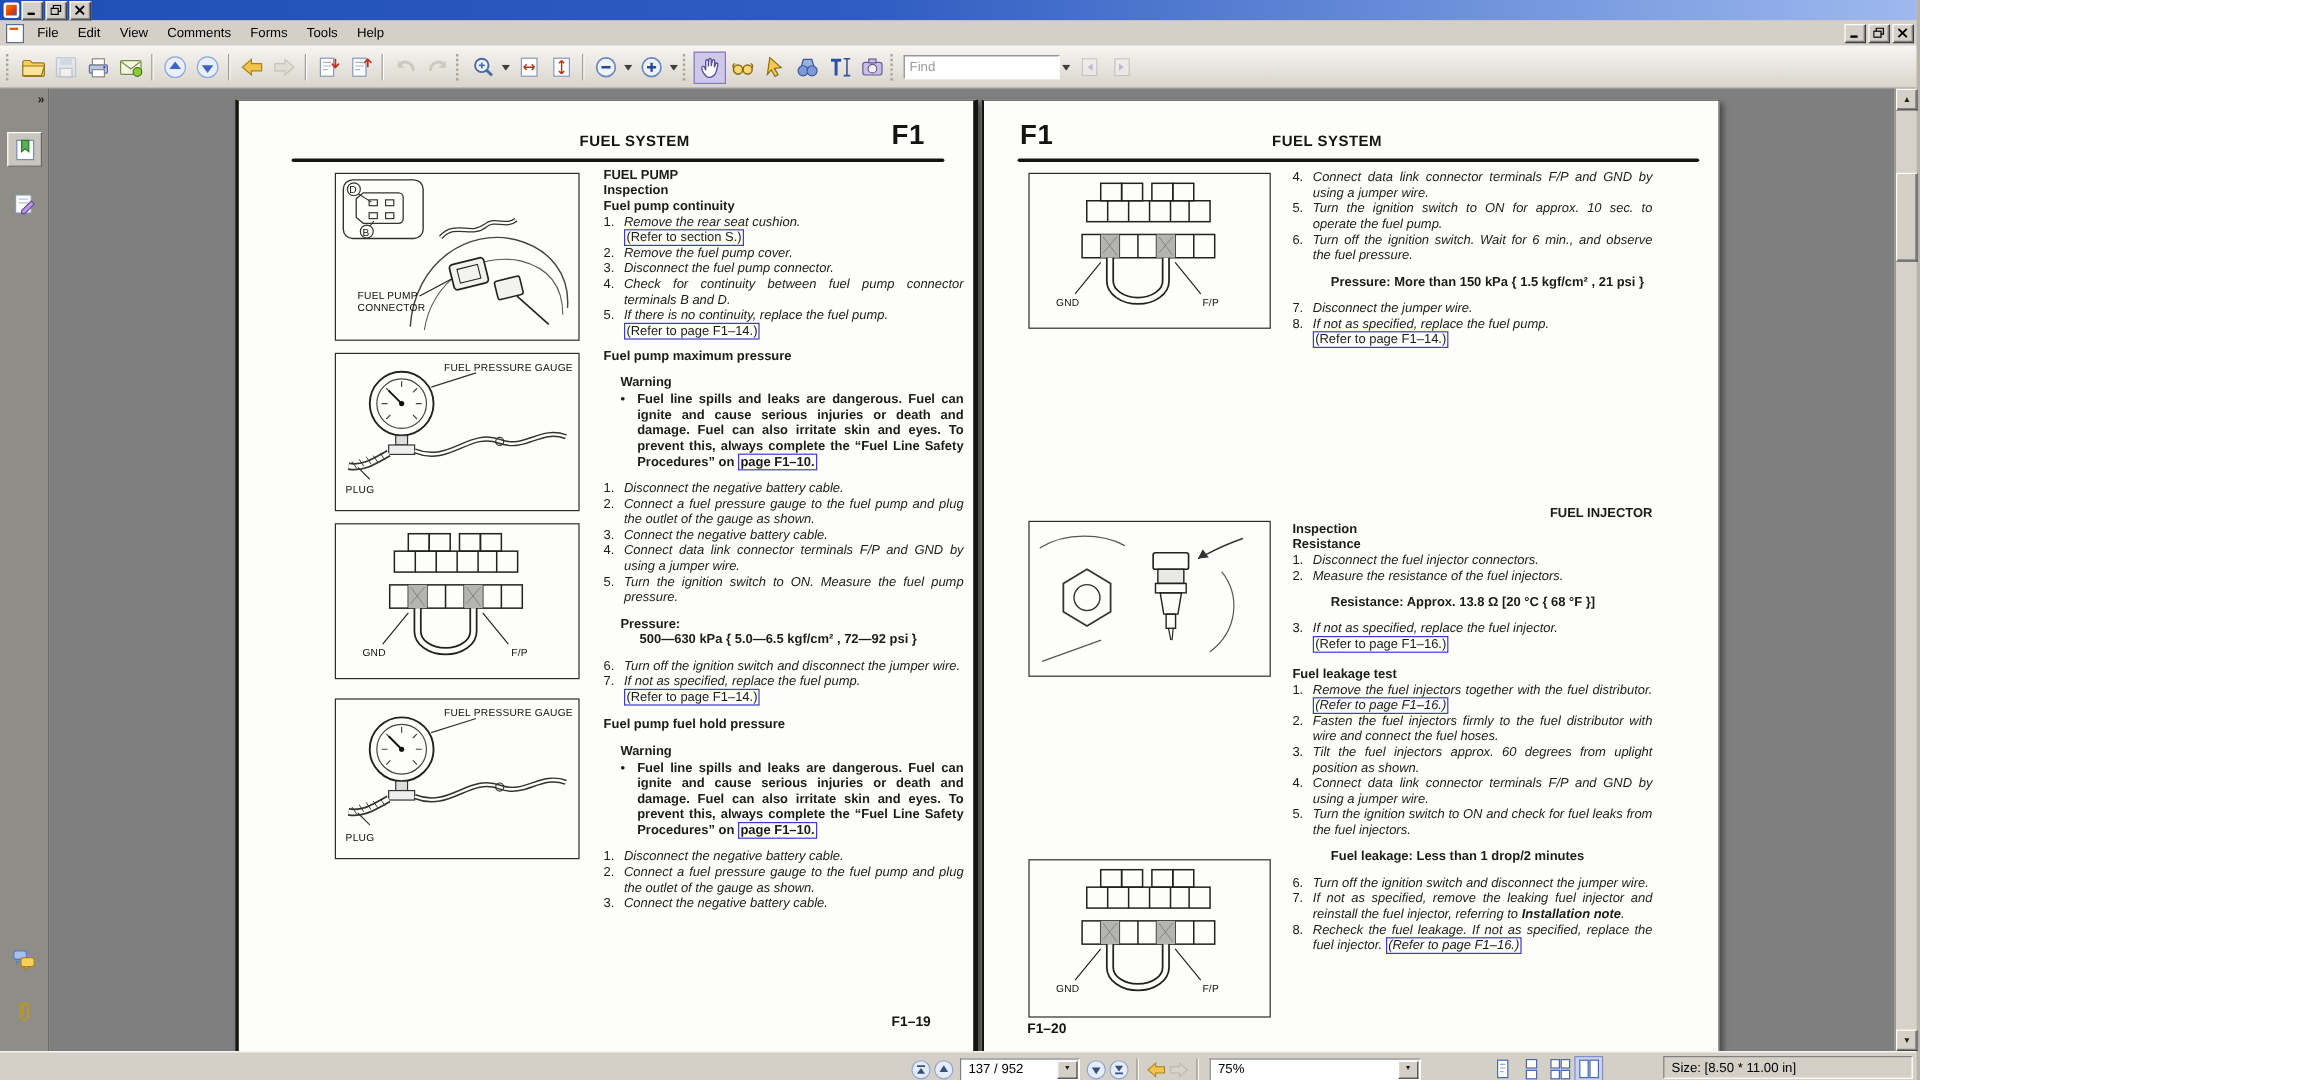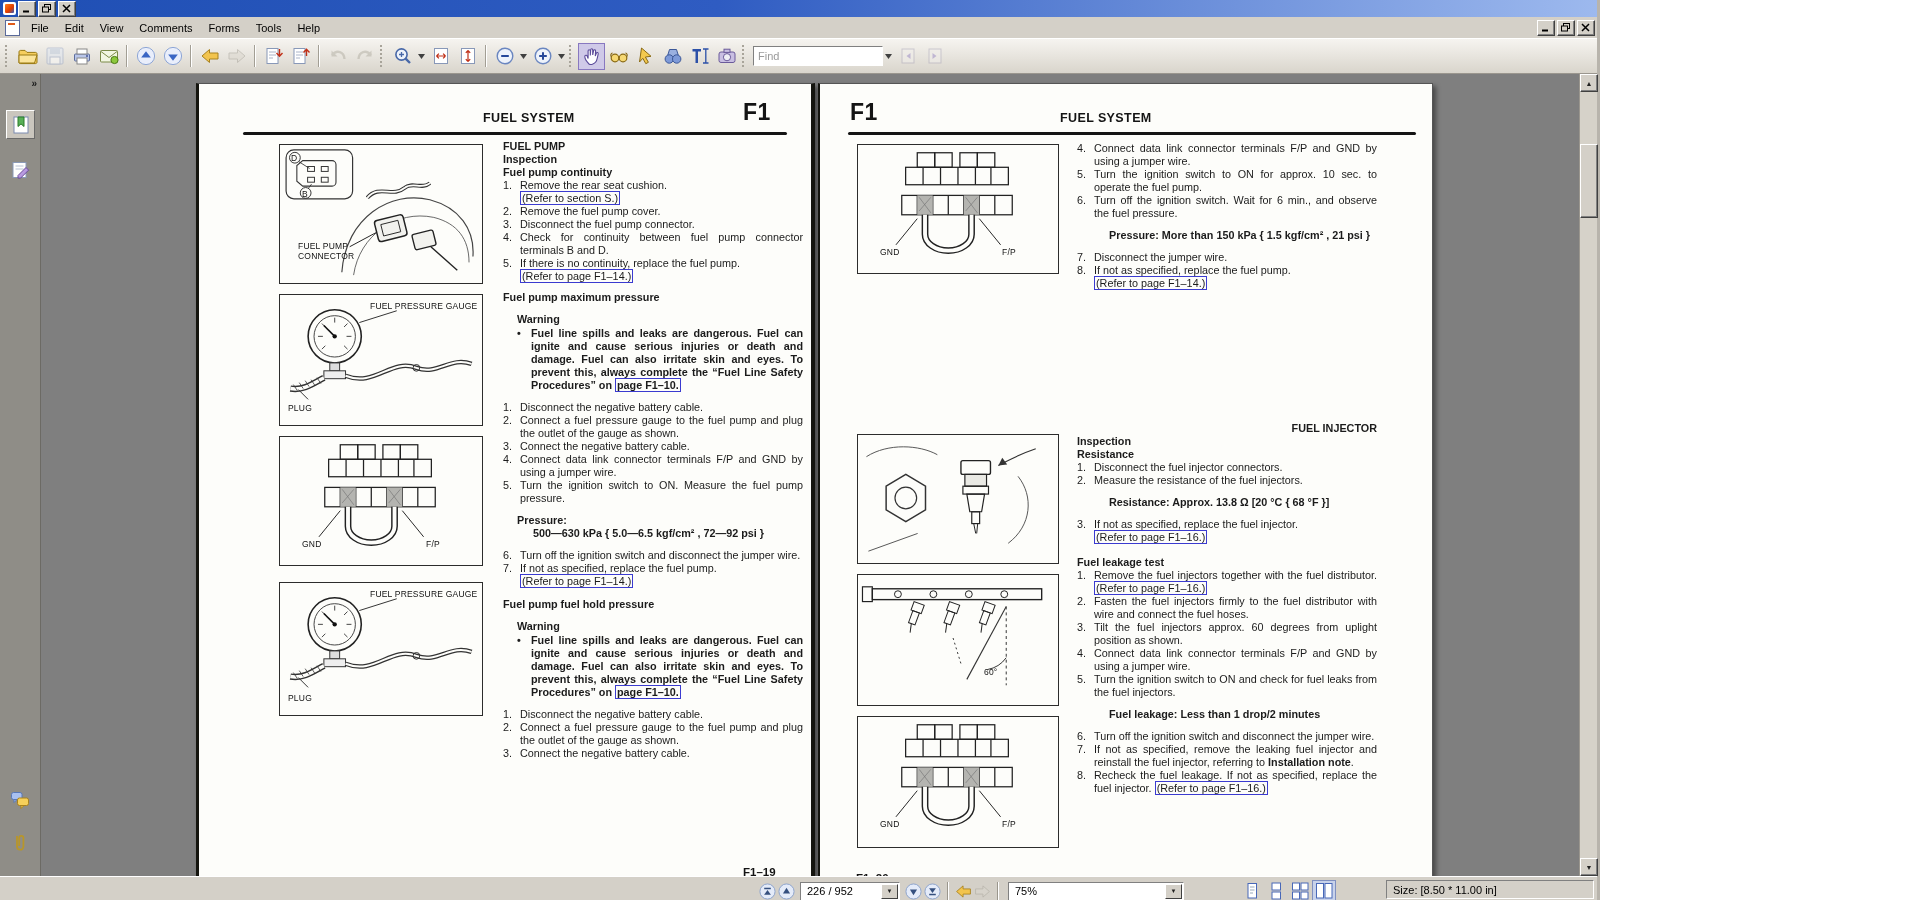--- a/index.html
+++ b/index.html
@@ -42,30 +42,30 @@
   .scroll-btn.up{top:0;}
   .scroll-btn.down{bottom:0;}
   .scroll-thumb{position:absolute;left:0;top:70px;width:16px;height:72px;background:#d4d0c8;border:1px solid;border-color:#fff #404040 #404040 #fff;box-shadow:inset -1px -1px 0 #808080;}
   
   .page{position:absolute;width:612px;height:792px;background:#fdfdfa;color:#141414;box-shadow:3px 3px 5px rgba(0,0,0,.45);}
   .page.pleft{left:155px;top:9px;border:1px solid #555;border-left:3px solid #15150f;border-right:4px solid #15150f;}
   .page.pright{left:777px;top:9px;border:1px solid #555;border-left:2px solid #15150f;}
   .pg-title{position:absolute;font-weight:bold;font-size:12.5px;letter-spacing:.4px;}
   .pg-sec{position:absolute;font-weight:bold;font-size:23px;letter-spacing:.5px;}
   .pg-rule{position:absolute;height:2.5px;background:#141414;border-radius:2px;}
-  .pgnum{position:absolute;font-weight:bold;font-size:11.5px;margin-top:20px;}
+  .pgnum{position:absolute;font-weight:bold;font-size:11.5px;}
   .fig{position:absolute;border:1.4px solid #2c2c2c;background:#fdfdfa;}
   .fig svg{display:block;}
   .figlabel{position:absolute;font-size:8.5px;line-height:10px;letter-spacing:.2px;color:#111;}
   .textcol{position:absolute;width:300px;font-size:10.8px;line-height:13px;color:#1b1b1b;}
   .hb{font-weight:bold;}
   .mt8{margin-top:8px;} .mt10{margin-top:10px;} .mt12{margin-top:12px;}
   .li{display:flex;}
   .li .n{width:17px;flex:none;}
-  .li .t{flex:1;text-align:justify;}
+  .li .t{flex:1;text-align:justify;font-style:italic;}
   .linkline{margin-left:17px;}
   .doclink{border:1px solid #3b3bd0;padding:0 1px;}
   .warn{margin:9px 0 9px 14px;font-weight:bold;}
   .warn .wi{display:flex;margin-top:1px;}
   .warn .b{width:14px;flex:none;}
   .warn .wt{flex:1;text-align:justify;}
   .spec{font-weight:bold;margin:9px 0 9px 14px;}
   .spec .val{display:block;margin-left:16px;}
   .specline{font-weight:bold;margin:9px 0 9px 32px;}
   .gap-injector{margin-top:132px;text-align:right;}
@@ -733,26 +733,20 @@
               <use href="#g-dlc"></use>
             </svg>
           <span class="figlabel" style="left:22px;top:102px">GND</span>
           <span class="figlabel" style="left:144px;top:102px">F/P</span>
         </div>
         <div class="fig" style="left:37px;top:350px;width:200px;height:128px">
           <svg width="198" height="126">
               <use href="#g-injector"></use>
             </svg>
         </div>
-        <div class="fig" style="left:37px;top:490px;width:200px;height:130px">
-          <svg width="198" height="128">
-              <use href="#g-leakage"></use>
-            </svg>
-          <span class="figlabel" style="left:126px;top:92px">60°</span>
-        </div>
         <div class="fig" style="left:37px;top:632px;width:200px;height:130px">
           <svg width="198" height="126">
               <use href="#g-dlc"></use>
             </svg>
           <span class="figlabel" style="left:22px;top:102px">GND</span>
           <span class="figlabel" style="left:144px;top:102px">F/P</span>
         </div>
 
         <div class="textcol" style="left:257px;top:58px">
           <div class="li">
@@ -850,21 +844,21 @@
           <svg width="17" height="17">
             <use href="#c-first"></use>
           </svg>
         </span>
       <span class="cbtn">
           <svg width="17" height="17">
             <use href="#c-prev"></use>
           </svg>
         </span>
       <span class="sb-field pgfield">
-          <span>226 / 952</span>
+          <span>137 / 952</span>
           <span class="fcaret">▼</span>
         </span>
       <span class="cbtn">
           <svg width="17" height="17">
             <use href="#c-next"></use>
           </svg>
         </span>
       <span class="cbtn">
           <svg width="17" height="17">
             <use href="#c-last"></use>

